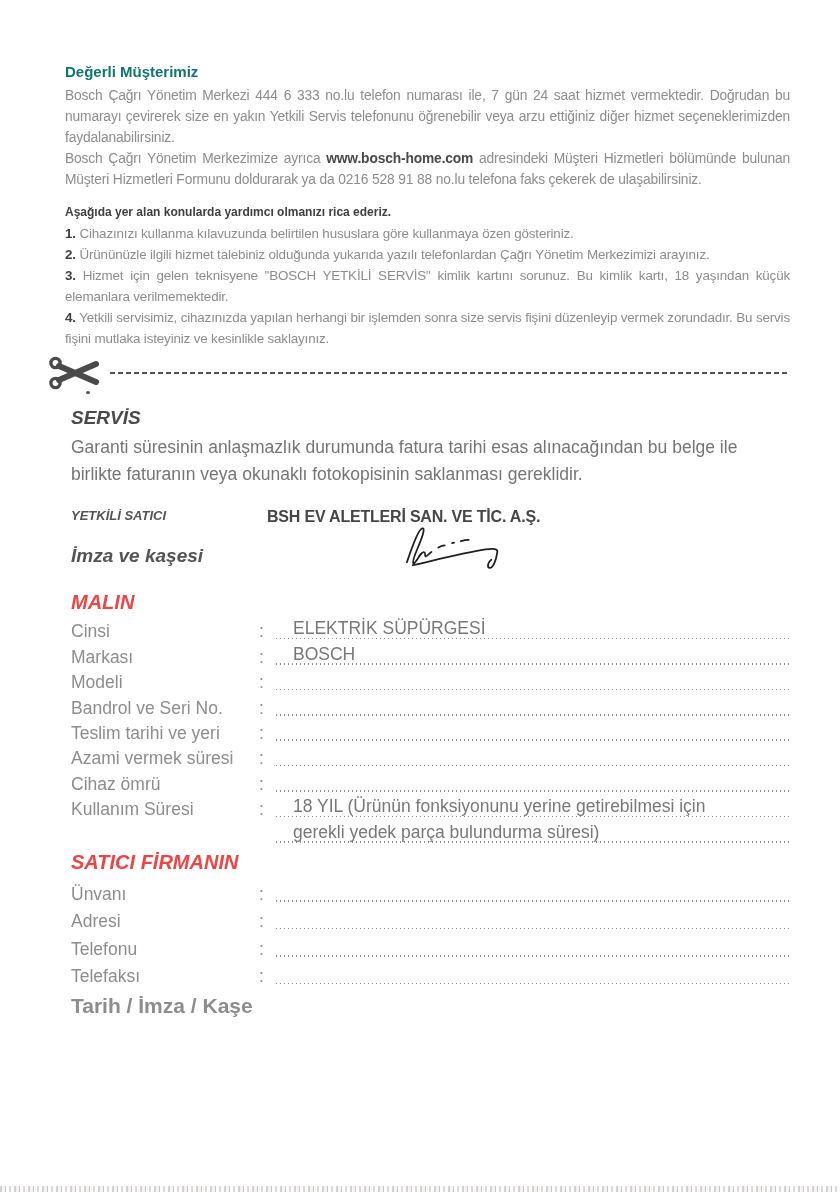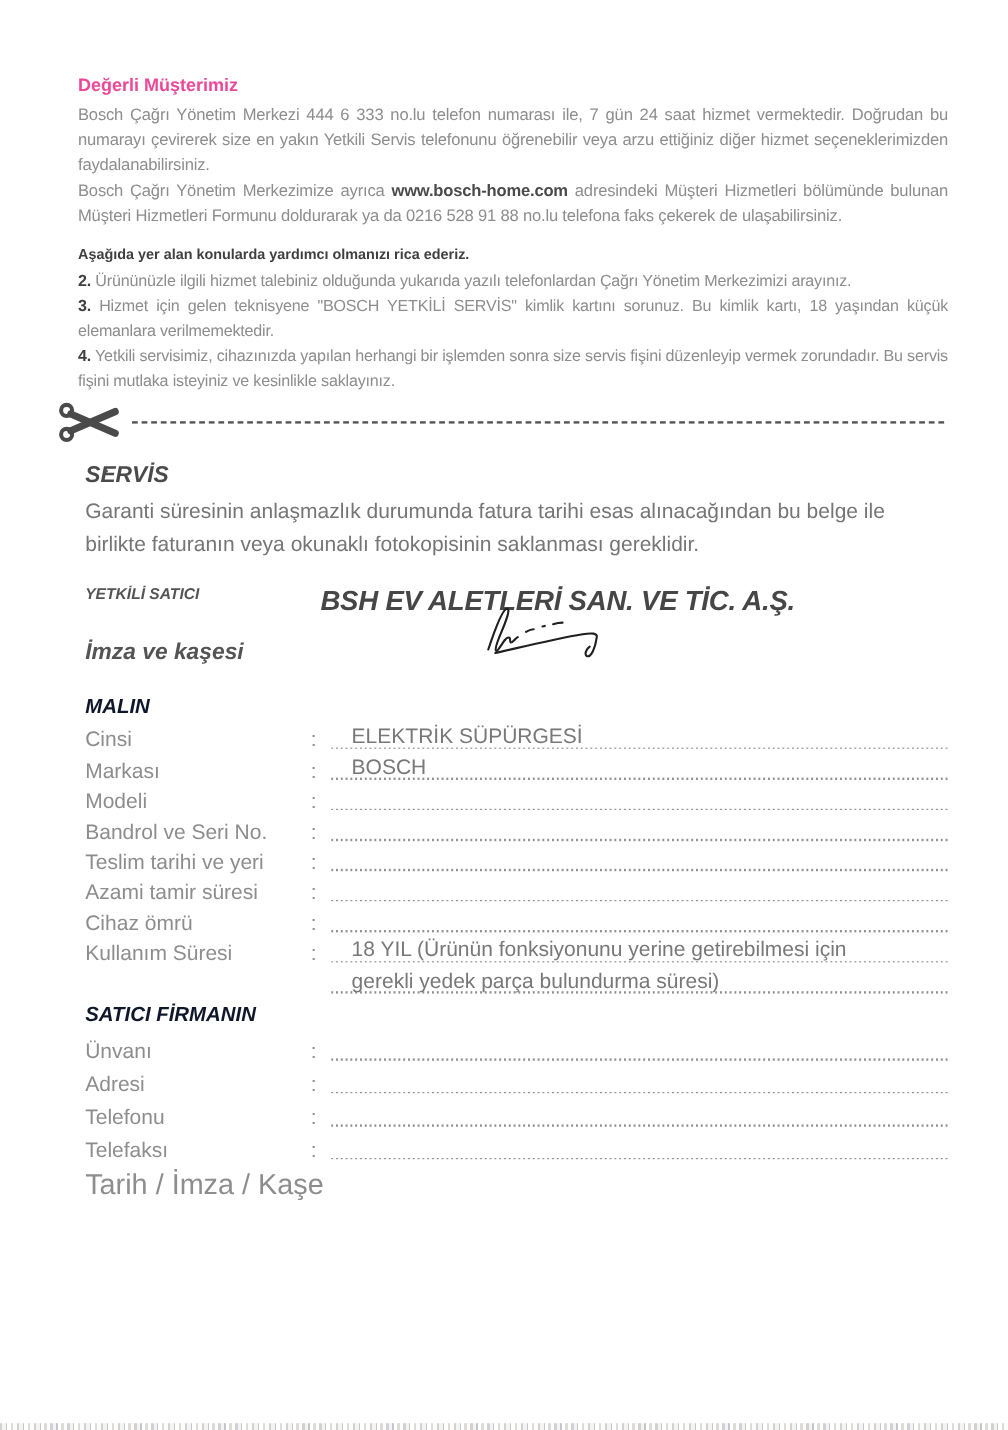--- a/index.html
+++ b/index.html
@@ -8,21 +8,21 @@
   .page {
     position: relative;
     width: 840px; height: 1192px;
     background: #ffffff;
     font-family: "Liberation Sans", "DejaVu Sans", sans-serif;
     color: #8d8d8d;
   }
   .content { padding: 62px 50px 0 65px; }
 
   
-  .intro-heading { font-size: 15px; font-weight: bold; color: #ec4899; line-height: 19px; margin-bottom: 4px; }
+  .intro-heading { font-size: 15px; font-weight: bold; color: #0f766e; line-height: 19px; margin-bottom: 4px; }
   .intro-para { font-size: 13.8px; letter-spacing: -0.15px; line-height: 21px; color: #8d8d8d; text-align: justify; }
   .intro-para .bold-link { font-weight: bold; color: #4a4a4a; }
 
   
   .instr-heading { font-size: 12px; font-weight: bold; color: #3f3f3f; line-height: 21px; margin-top: 12px; }
   .instr-item { font-size: 13.4px; letter-spacing: -0.15px; line-height: 21px; color: #8d8d8d; text-align: justify; }
   .instr-item .num { font-weight: bold; color: #3f3f3f; }
 
   
   .cutline { display: flex; align-items: center; height: 38px; margin-top: 5px; margin-left: -17px; }
@@ -36,40 +36,40 @@
 
   
   .lower { padding-left: 6px; }
   .attn-heading { font-style: italic; font-weight: bold; font-size: 19px; color: #4a4a4a; margin-top: 15px; margin-bottom: 5px; }
   .attn-text { font-size: 17.5px; line-height: 27px; color: #757575; max-width: 700px; text-align: left; }
 
   
   .dealer { position: relative; margin-top: 20px; }
   .dealer-row1 { display: flex; }
   .dealer-label { width: 196px; flex: none; font-style: italic; font-weight: bold; font-size: 13px; color: #545454; }
-  .dealer-company { font-style: italic; font-weight: bold; font-size: 23px; color: #464646; letter-spacing: -0.2px; }
+  .dealer-company { font-weight: bold; font-size: 16px; color: #464646; letter-spacing: -0.2px; }
   .dealer-sign-label { margin-top: 19px; font-style: italic; font-weight: bold; font-size: 19px; color: #545454; }
   .signature { position: absolute; left: 326px; top: 14px; width: 118px; height: 54px; }
 
   
-  .malin-heading, .seller-heading { font-style: italic; font-weight: bold; font-size: 17px; color: #0f172a; }
+  .malin-heading, .seller-heading { font-style: italic; font-weight: bold; font-size: 20px; color: #ef4444; }
   .malin-heading { margin-top: 24px; margin-bottom: 3px; }
   .seller-heading { margin-top: 5px; margin-bottom: 4px; }
   .form-row { display: flex; align-items: flex-end; height: 25.4px; font-size: 17.5px; color: #8d8d8d; }
   .form-row.tall { height: 27.4px; }
   .fr-label { width: 188px; flex: none; line-height: 21px; }
   .fr-colon { width: 17px; flex: none; line-height: 21px; }
   .fr-line {
     flex: 1; margin-bottom: 3px; height: 21px;
     display: flex; align-items: flex-end;
     background-image: linear-gradient(to right, #909090 1.5px, transparent 1.5px);
     background-size: 4px 1.5px; background-repeat: repeat-x; background-position: 0 100%;
   }
   .fr-value { padding-left: 17px; line-height: 21px; color: #787878; white-space: nowrap; }
-  .seller-footer { font-size: 24px; color: #8d8d8d; line-height: 24px; margin-top: 7px; }
+  .seller-footer { font-size: 21px; color: #8d8d8d; line-height: 24px; margin-top: 7px; font-weight: bold; }
 
   
   .scan-edge {
     position: absolute; left: 0; right: 0; bottom: 0; height: 6px;
     background: repeating-linear-gradient(90deg,
       #c9c9c9 0 2px, #f4f2f0 2px 5px, #b9bcc0 5px 6px, #ffffff 6px 9px, #d8d4d0 9px 11px, #fbfbfb 11px 14px);
     opacity: 0.85;
   }
 </style>
 </head>
@@ -79,20 +79,21 @@
   <div class="content">
 
     <div>
       <div class="intro-heading">Değerli Müşterimiz</div>
       <p class="intro-para">Bosch Çağrı Yönetim Merkezi 444 6 333 no.lu telefon numarası ile, 7 gün 24 saat hizmet vermektedir. Doğrudan bu numarayı çevirerek size en yakın Yetkili Servis telefonunu öğrenebilir veya arzu ettiğiniz diğer hizmet seçeneklerimizden faydalanabilirsiniz.</p>
       <p class="intro-para"><span>Bosch Çağrı Yönetim Merkezimize ayrıca </span><span class="bold-link">www.bosch-home.com</span><span> adresindeki Müşteri Hizmetleri bölümünde bulunan Müşteri Hizmetleri Formunu doldurarak ya da 0216 528 91 88 no.lu telefona faks çekerek de ulaşabilirsiniz.</span></p>
     </div>
 
     <div>
       <div class="instr-heading">Aşağıda yer alan konularda yardımcı olmanızı rica ederiz.</div>
+      <p class="instr-item"><span class="num">1.</span> <span>Cihazınızı kullanma kılavuzunda belirtilen hususlara göre kullanmaya özen gösteriniz.</span></p>
       <p class="instr-item"><span class="num">2.</span> <span>Ürününüzle ilgili hizmet talebiniz olduğunda yukarıda yazılı telefonlardan Çağrı Yönetim Merkezimizi arayınız.</span></p>
       <p class="instr-item"><span class="num">3.</span> <span>Hizmet için gelen teknisyene "BOSCH YETKİLİ SERVİS" kimlik kartını sorunuz. Bu kimlik kartı, 18 yaşından küçük elemanlara verilmemektedir.</span></p>
       <p class="instr-item"><span class="num">4.</span> <span>Yetkili servisimiz, cihazınızda yapılan herhangi bir işlemden sonra size servis fişini düzenleyip vermek zorundadır. Bu servis fişini mutlaka isteyiniz ve kesinlikle saklayınız.</span></p>
     </div>
 
     <div class="cutline">
       <svg class="scissors" viewBox="0 0 56 36" xmlns="http://www.w3.org/2000/svg">
         <circle cx="7.5" cy="8" r="4.6" fill="none" stroke="#4a4a4a" stroke-width="3.4"></circle>
         <circle cx="7.5" cy="28" r="4.6" fill="none" stroke="#4a4a4a" stroke-width="3.4"></circle>
         <path d="M11 11 L48 27" stroke="#4a4a4a" stroke-width="6" stroke-linecap="round" fill="none"></path>
@@ -156,21 +157,21 @@
             </div>
         </div>
         <div class="form-row">
           <div class="fr-label">Teslim tarihi ve yeri</div>
           <div class="fr-colon">:</div>
           <div class="fr-line">
               <span class="fr-value"></span>
             </div>
         </div>
         <div class="form-row">
-          <div class="fr-label">Azami tamir süresi</div>
+          <div class="fr-label">Azami vermek süresi</div>
           <div class="fr-colon">:</div>
           <div class="fr-line">
               <span class="fr-value"></span>
             </div>
         </div>
         <div class="form-row">
           <div class="fr-label">Cihaz ömrü</div>
           <div class="fr-colon">:</div>
           <div class="fr-line">
               <span class="fr-value"></span>

